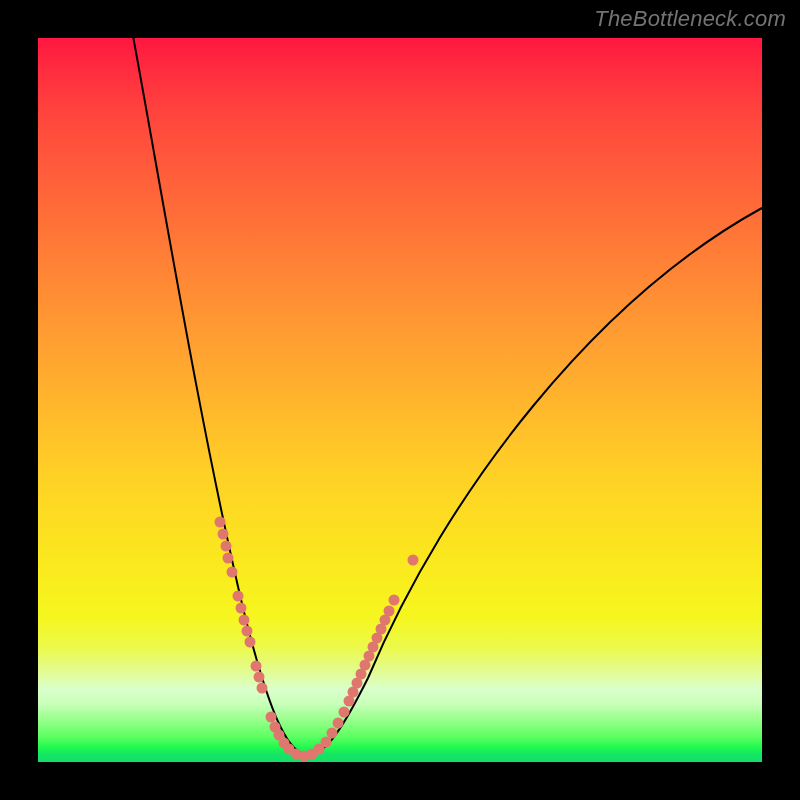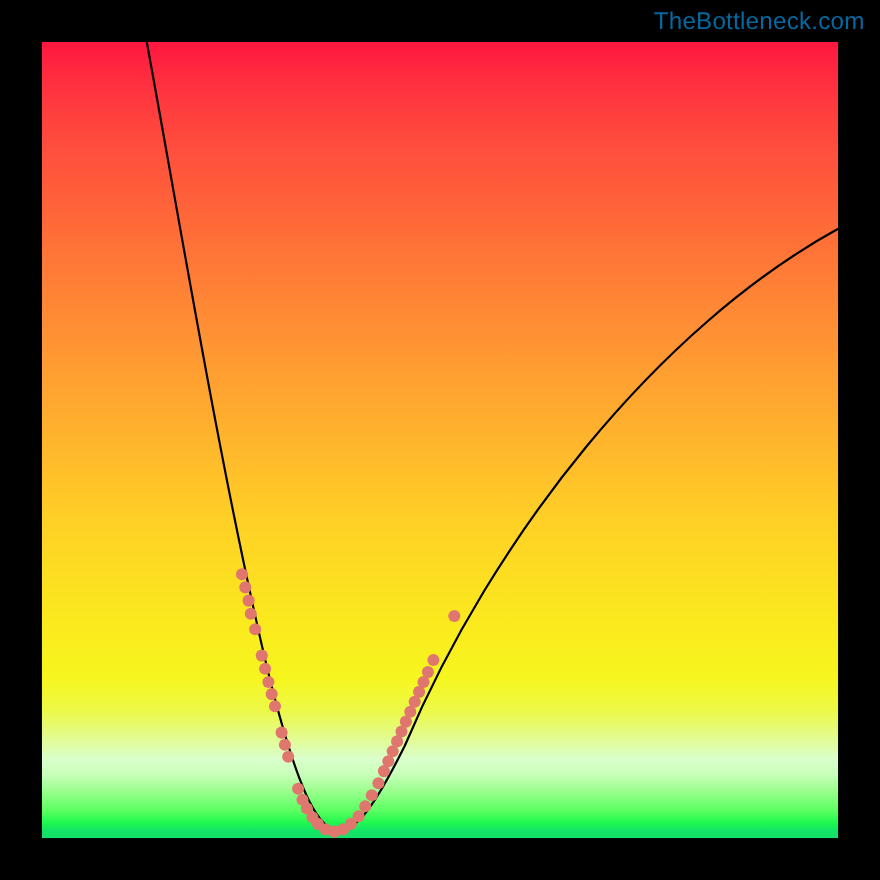--- a/index.html
+++ b/index.html
@@ -58,24 +58,25 @@
     position: absolute;
     top: 0;
     left: 0;
     width: 724px;
     height: 724px;
   }
   .watermark {
     position: absolute;
     top: 6px;
     right: 14px;
-    color: #0369a1;
+    color: #737373;
     font-size: 22px;
     font-weight: 500;
     letter-spacing: 0.2px;
+    font-style: italic;
   }
 </style>
 </head>
 <body>
 
 <div class="frame">
   <div class="plot-area">
     <div class="gradient-bg"></div>
     <svg class="curve-svg" viewBox="0 0 724 724" preserveAspectRatio="none">
       <path fill="none" stroke="#000" stroke-width="2" d="M 88 -40 C 120 130, 160 380, 205 570 C 232 680, 250 712, 266 716 C 284 720, 300 700, 330 640 C 410 450, 560 260, 724 170"></path>

